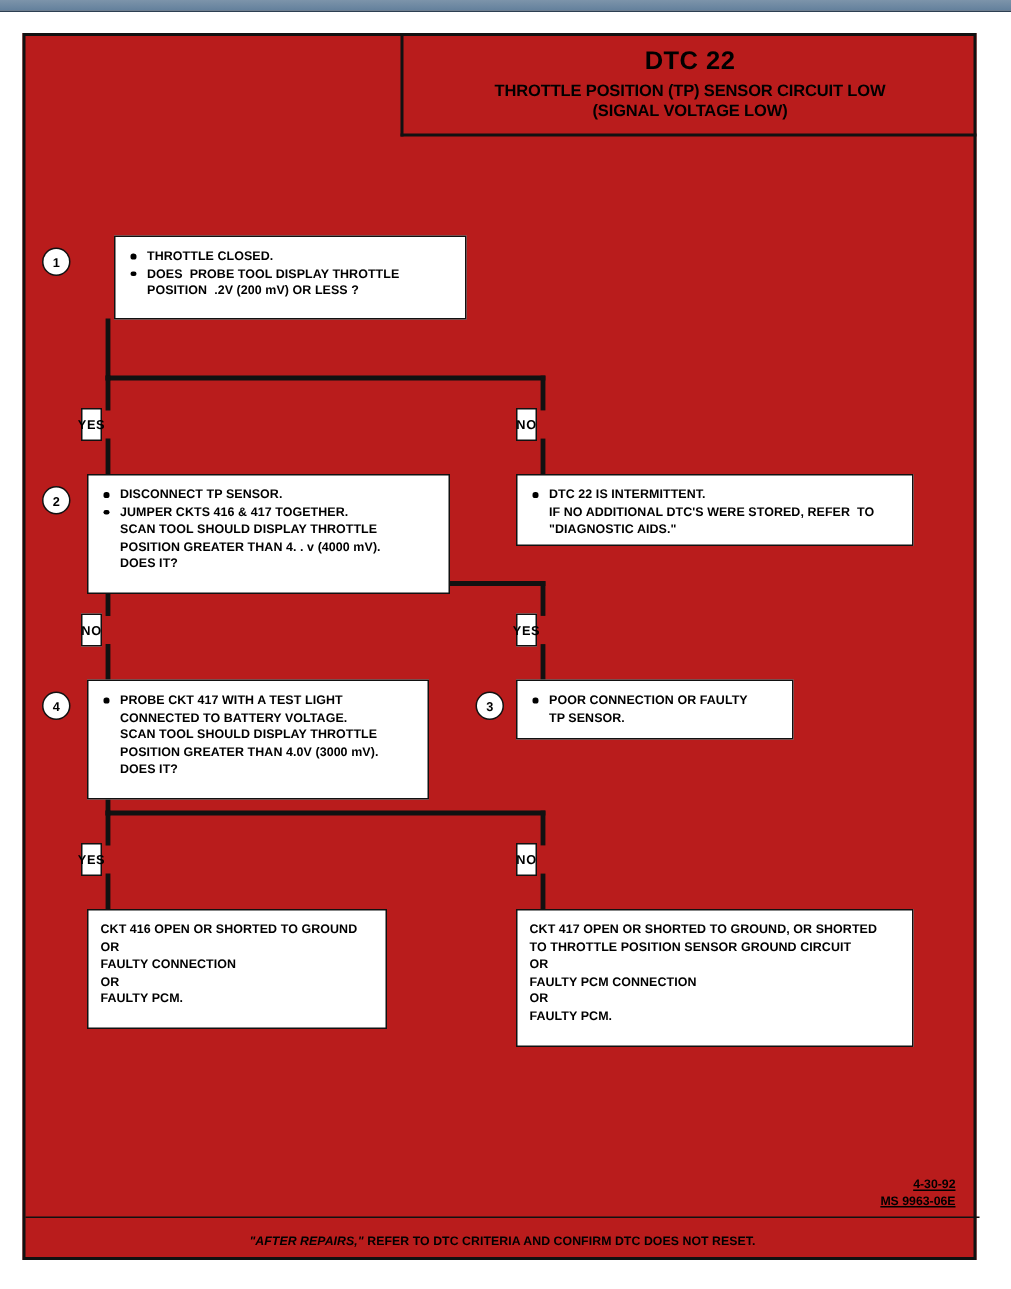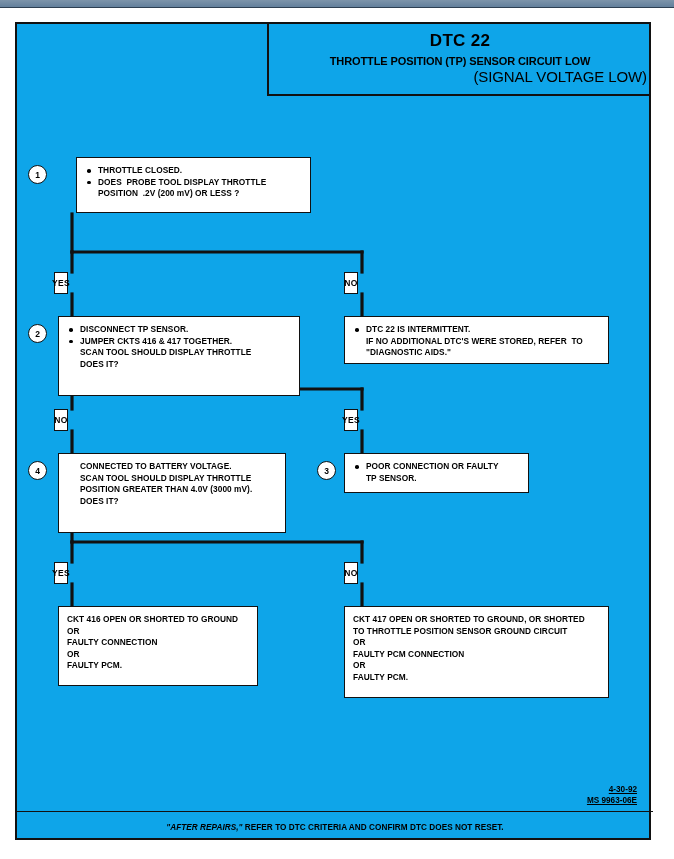--- a/index.html
+++ b/index.html
@@ -24,21 +24,21 @@
     box-sizing: border-box;
   }
 
   
   .page {
     position: absolute;
     left: 15px; top: 22px;
     width: 636px; height: 818px;
     border: 2px solid #111;
     box-sizing: border-box;
-    background: #0ea5e9;
+    background: #b91c1c;
   }
 
   
   .title-box {
     position: absolute;
     left: 250px; top: 0px;
     width: 384px;
     border-left: 2px solid #111;
     border-bottom: 2px solid #111;
     box-sizing: border-box;
@@ -54,26 +54,25 @@
     margin-bottom: 4px;
   }
   .dtc-title {
     font-size: 11px;
     font-weight: bold;
     letter-spacing: -0.1px;
     color: #000;
     line-height: 1.2;
   }
   .dtc-subtitle {
-    font-size: 15px;
-    font-weight: normal;
+    font-size: 11px;
+    font-weight: bold;
     letter-spacing: -0.1px;
     color: #000;
     line-height: 1.25;
-    text-align: right;
   }
 
   
   .flow {
     position: absolute;
     left: 0; top: 0;
     width: 636px; height: 818px;
   }
   .flow svg { position: absolute; left: 0; top: 0; }
 
@@ -224,34 +223,36 @@
   </div>
 
   <div class="branch-label" style="left:37px; top:248px;">YES</div>
   <div class="branch-label" style="left:327px; top:248px;">NO</div>
 
   <div class="step-circle" style="left:11px; top:300px;">2</div>
   <div class="node" style="left:41px; top:292px; width:242px; height:80px;">
     <div class="node-line bullet-row">DISCONNECT TP SENSOR.</div>
     <div class="node-line bullet-row">JUMPER CKTS 416 &amp; 417 TOGETHER.</div>
     <div class="node-line" style="padding-left:13px;">SCAN TOOL SHOULD DISPLAY THROTTLE</div>
+    <div class="node-line" style="padding-left:13px;">POSITION GREATER THAN 4. . v (4000 mV).</div>
     <div class="node-line" style="padding-left:13px;">DOES IT?</div>
   </div>
 
   <div class="node" style="left:327px; top:292px; width:265px; height:48px;">
     <div class="node-line bullet-row">DTC 22 IS INTERMITTENT.</div>
     <div class="node-line" style="padding-left:13px;">IF NO ADDITIONAL DTC'S WERE STORED, REFER  TO</div>
     <div class="node-line" style="padding-left:13px;">"DIAGNOSTIC AIDS."</div>
   </div>
 
   <div class="branch-label" style="left:37px; top:385px;">NO</div>
   <div class="branch-label" style="left:327px; top:385px;">YES</div>
 
   <div class="step-circle" style="left:11px; top:437px;">4</div>
   <div class="node" style="left:41px; top:429px; width:228px; height:80px;">
+    <div class="node-line bullet-row">PROBE CKT 417 WITH A TEST LIGHT</div>
     <div class="node-line" style="padding-left:13px;">CONNECTED TO BATTERY VOLTAGE.</div>
     <div class="node-line" style="padding-left:13px;">SCAN TOOL SHOULD DISPLAY THROTTLE</div>
     <div class="node-line" style="padding-left:13px;">POSITION GREATER THAN 4.0V (3000 mV).</div>
     <div class="node-line" style="padding-left:13px;">DOES IT?</div>
   </div>
 
   <div class="step-circle" style="left:300px; top:437px;">3</div>
   <div class="node" style="left:327px; top:429px; width:185px; height:40px;">
     <div class="node-line bullet-row">POOR CONNECTION OR FAULTY</div>
     <div class="node-line" style="padding-left:13px;">TP SENSOR.</div>

